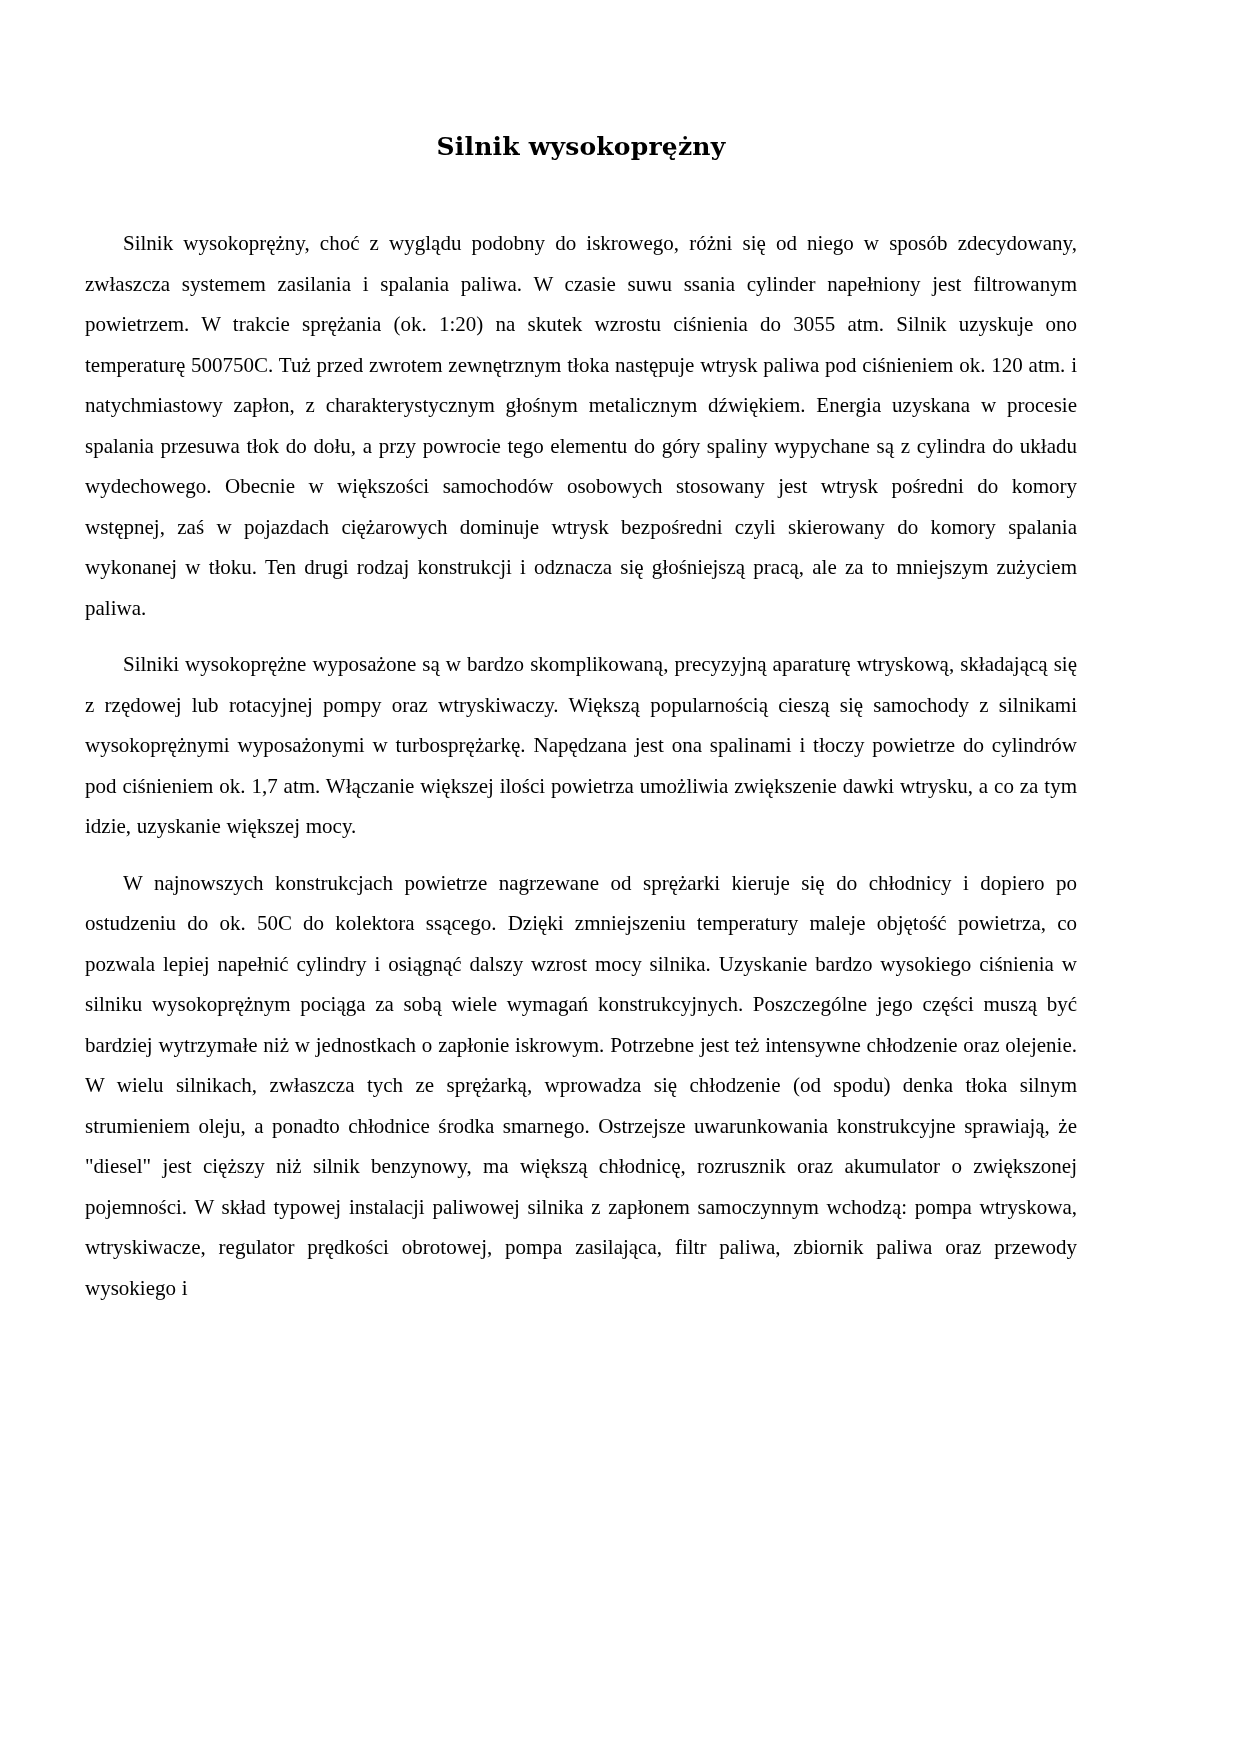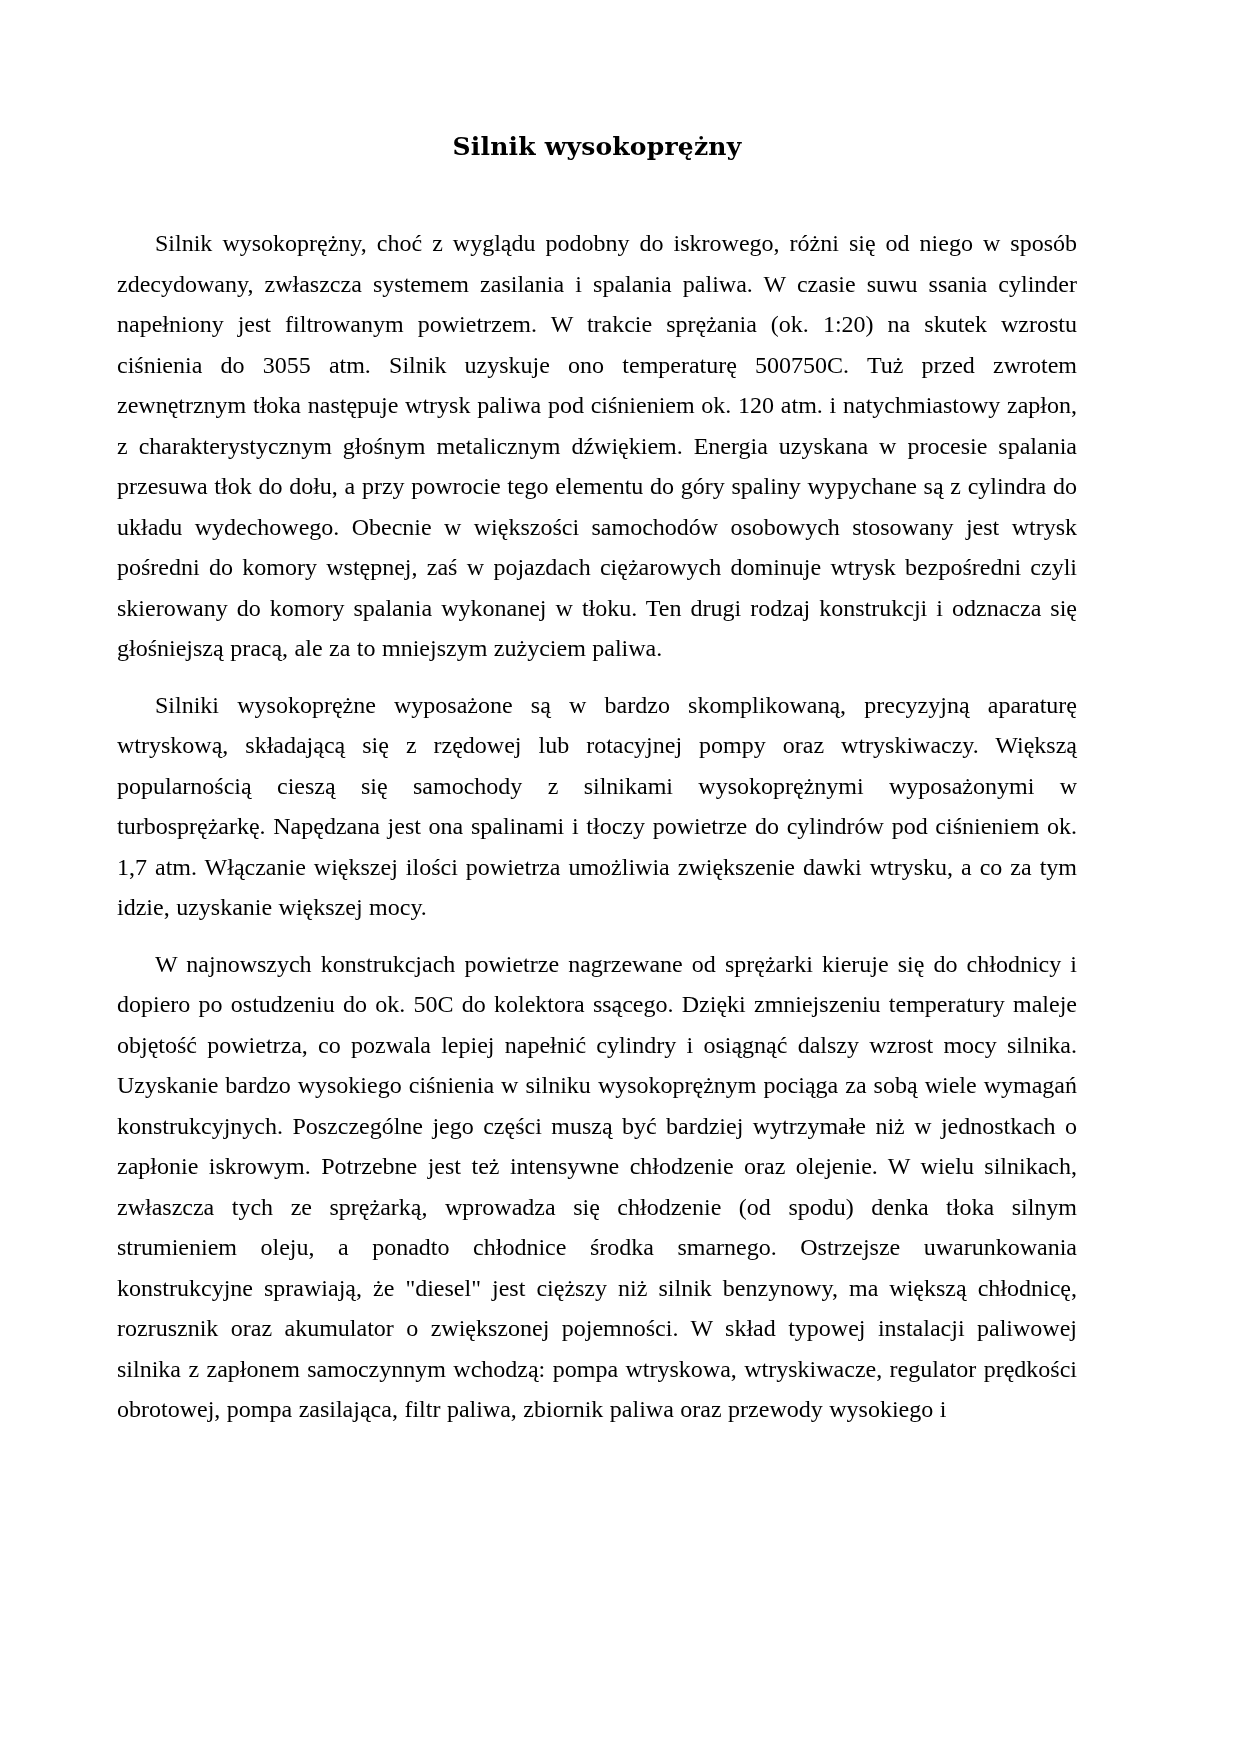--- a/index.html
+++ b/index.html
@@ -11,35 +11,35 @@
     width: 1240px;
     height: 1754px;
     font-family: "Liberation Serif", serif;
     color: #000000;
     -webkit-font-smoothing: antialiased;
   }
   .page {
     box-sizing: border-box;
     width: 1240px;
     height: 1363px;
-    padding: 120px 163px 60px 117px;
+    padding: 120px 163px 60px 85px;
     position: relative;
   }
   .doc-title {
     text-align: center;
     font-family: "DejaVu Serif", serif;
     font-weight: bold;
     font-size: 25px;
     letter-spacing: 0.2px;
     margin: 0 0 62px 0;
     padding-top: 12px;
   }
   .body-text p {
     margin: 0 0 0 0;
-    font-size: 24px;
+    font-size: 21px;
     line-height: 40.5px;
     text-align: justify;
     text-justify: inter-word;
     text-indent: 38px;
     word-spacing: 0.5px;
   }
   .body-text p + p {
     margin-top: 16px;
   }
 </style>

